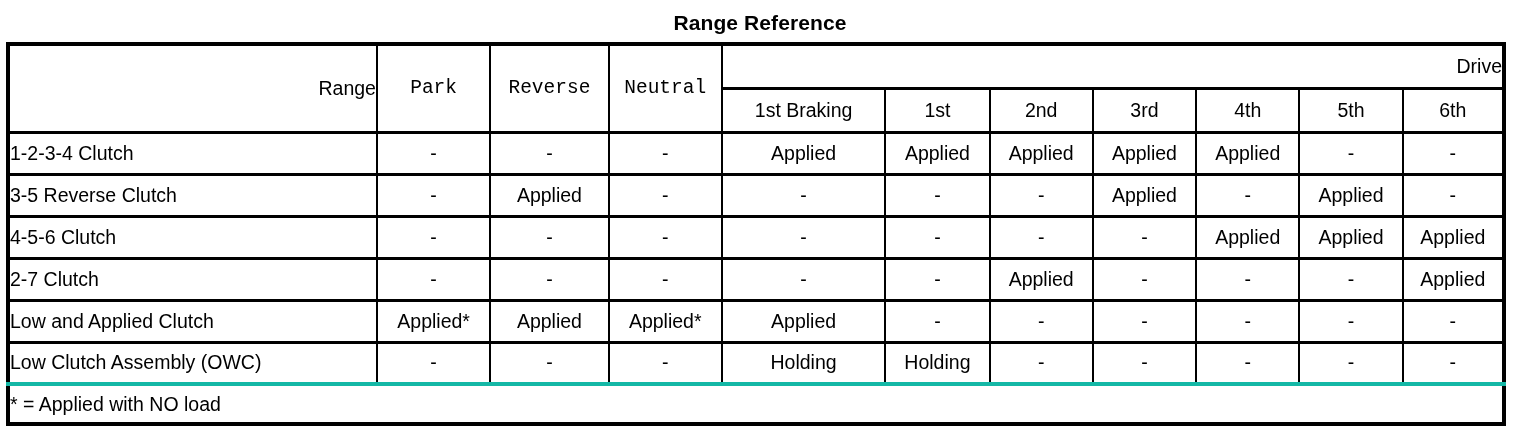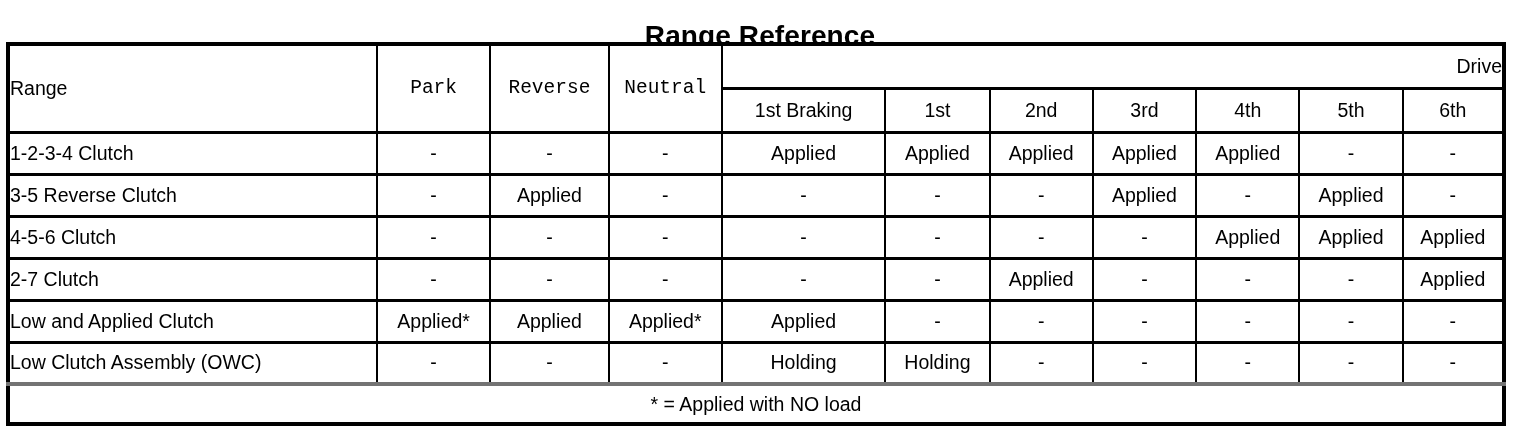--- a/index.html
+++ b/index.html
@@ -16,24 +16,24 @@
     overflow: hidden;
   }
   .page {
     position: relative;
     width: 1520px;
     height: 432px;
     box-sizing: border-box;
   }
   .chart-title {
     text-align: center;
-    font-size: 28px;
+    font-size: 21px;
     font-weight: bold;
     line-height: 1;
-    padding-top: 22px;
+    padding-top: 12px;
     letter-spacing: 0.1px;
   }
   .table-wrap {
     position: absolute;
     left: 6px;
     top: 42px;
     width: 1500px;
   }
   table.range-table {
     border-collapse: collapse;
@@ -62,21 +62,21 @@
     border-right: none;
   }
 
   
   th.hdr {
     font-weight: bold;
     text-align: center;
     font-size: 20px;
   }
   th.range-head {
-    text-align: left;
+    text-align: right;
     vertical-align: bottom;
     height: 88px;
     padding-bottom: 6px;
     box-sizing: border-box;
   }
   th.top-head {
     vertical-align: bottom;
     height: 88px;
     padding-bottom: 6px;
     box-sizing: border-box;
@@ -102,24 +102,24 @@
     height: 42px;
     box-sizing: border-box;
     margin-left: 11px;
   }
   td.val {
     text-align: center;
     height: 42px;
     box-sizing: border-box;
   }
   td.footnote {
-    text-align: center;
+    text-align: left;
     padding-left: 8px;
     height: 40px;
-    border-top: 4px solid #737373;
+    border-top: 4px solid #14b8a6;
     box-sizing: border-box;
   }
   tr.footnote-row td {
     border-right: none;
     border-bottom: none;
   }
 </style>
 </head>
 <body>
 

